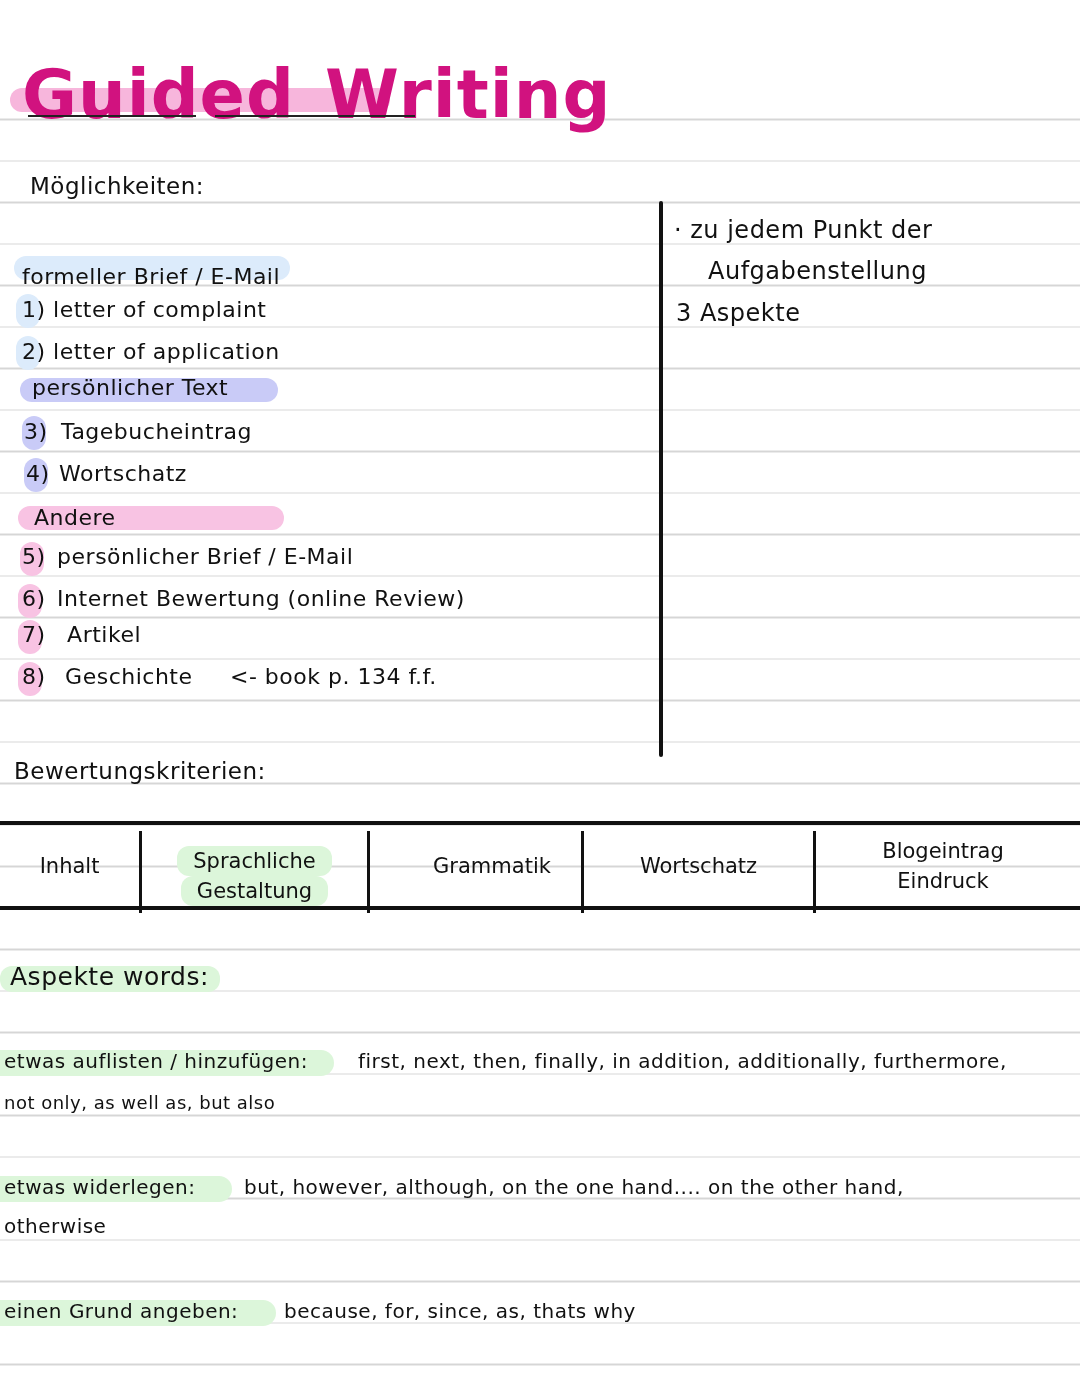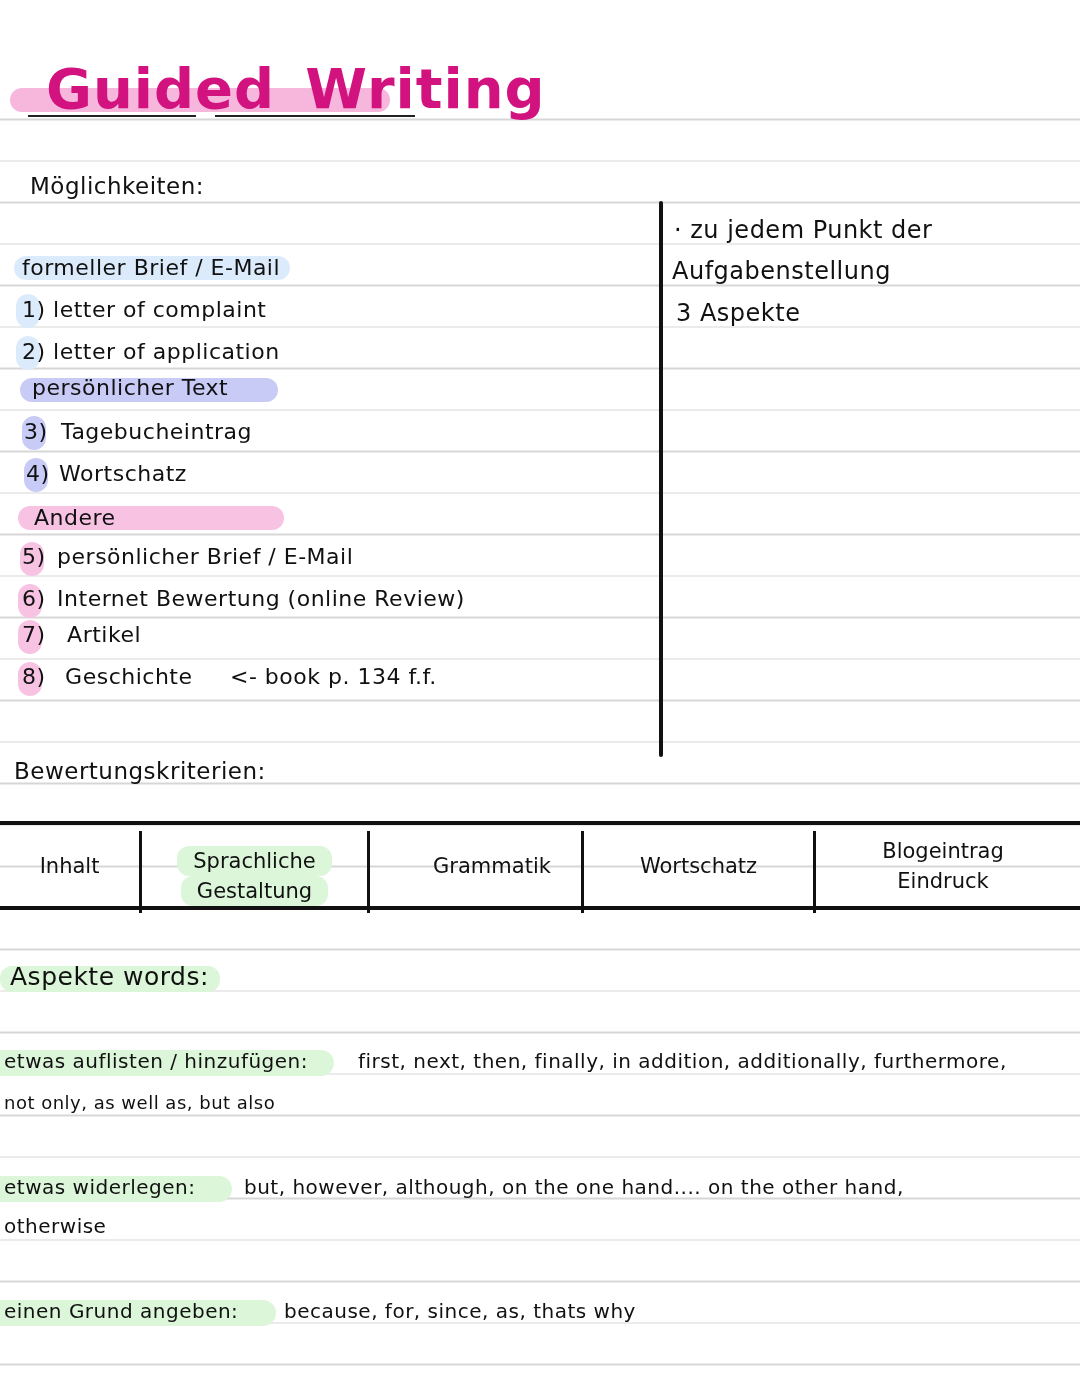--- a/index.html
+++ b/index.html
@@ -55,25 +55,24 @@
       left: 0; top: 36px;
       width: 380px; height: 24px;
       border-radius: 12px;
       background: #f7b6dc;
     }
     .title-text {
       position: absolute;
       left: 12px; top: 4px;
       font-family: "DejaVu Sans", sans-serif;
       font-weight: bold;
-      font-size: 56px;
+      font-size: 67px;
       letter-spacing: 1px;
       color: #d1127f;
       white-space: nowrap;
-      margin-left: 24px;
     }
     .title-text .w2 { margin-left: 30px; }
     .title-underline {
       position: absolute;
       height: 2px;
       background: #222;
       top: 63px;
     }
 
     
@@ -156,21 +155,21 @@
     <div class="title-text">
       <span>Guided</span><span class="w2">Writing</span>
     </div>
     <div class="title-underline" style="left:18px;width:168px;"></div>
     <div class="title-underline" style="left:205px;width:200px;"></div>
   </div>
 
   <div class="abs hand heading" style="left:30px; top:175px;">Möglichkeiten:</div>
 
   <div class="pill pill-blue-light" style="left:14px; top:256px; width:276px;"></div>
-  <div class="abs hand list-text" style="left:22px; top:257px;">formeller Brief / E-Mail</div>
+  <div class="abs hand list-text" style="left:22px; top:266px;">formeller Brief / E-Mail</div>
 
   <div class="num-bubble pill-blue-light" style="left:16px; top:294px;"></div>
   <div class="abs hand list-text" style="left:22px; top:299px;">
     <span>1)</span>
     <span>letter of complaint</span>
   </div>
 
   <div class="num-bubble pill-blue-light" style="left:16px; top:336px;"></div>
   <div class="abs hand list-text" style="left:22px; top:341px;">
     <span>2)</span>
@@ -216,21 +215,21 @@
   <div class="num-bubble pill-pink" style="left:18px; top:662px;"></div>
   <div class="abs hand list-text" style="left:22px; top:666px;">
     <span>8)</span>
     <span style="margin-left:12px;">Geschichte</span>
     <span style="margin-left:30px;">&lt;- book p. 134 f.f.</span>
   </div>
 
   <div class="vdivider"></div>
 
   <div class="abs hand" style="left:674px; top:218px; font-size:24px;">· zu jedem Punkt  der</div>
-  <div class="abs hand" style="left:672px; top:259px; font-size:24px;">Aufgabenstellung</div>
+  <div class="abs hand" style="left:708px; top:259px; font-size:24px;">Aufgabenstellung</div>
   <div class="abs hand" style="left:676px; top:301px; font-size:24px;">3 Aspekte</div>
 
   <div class="abs hand heading" style="left:14px; top:760px;">Bewertungskriterien:</div>
 
   <div class="crit-table">
     <div class="crit-col-div" style="left:139px;"></div>
     <div class="crit-col-div" style="left:367px;"></div>
     <div class="crit-col-div" style="left:581px;"></div>
     <div class="crit-col-div" style="left:813px;"></div>
 

